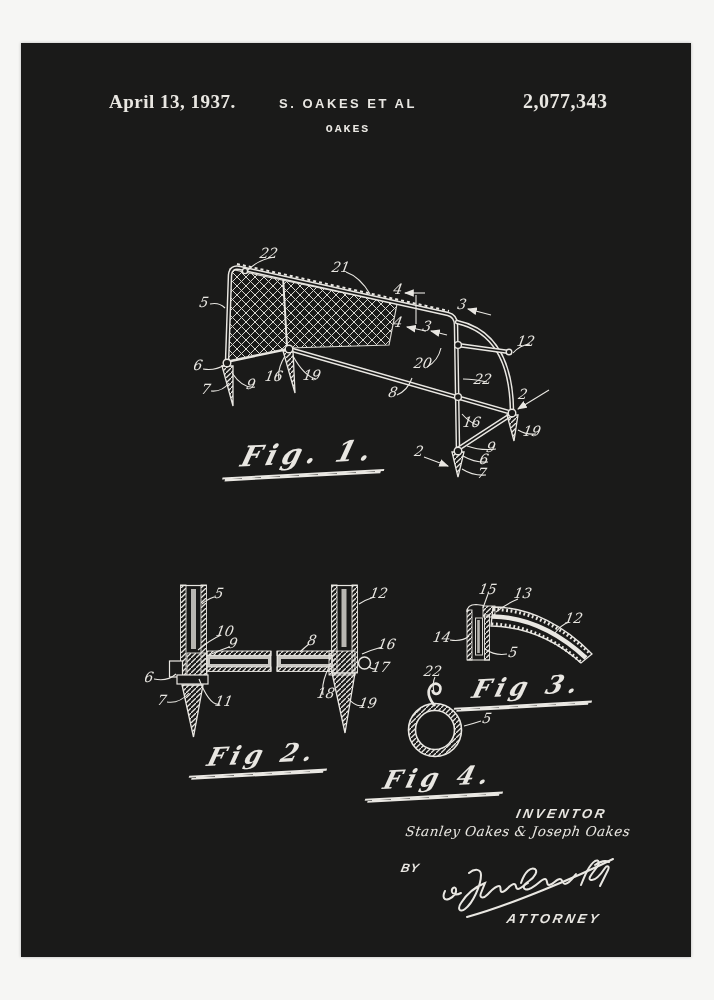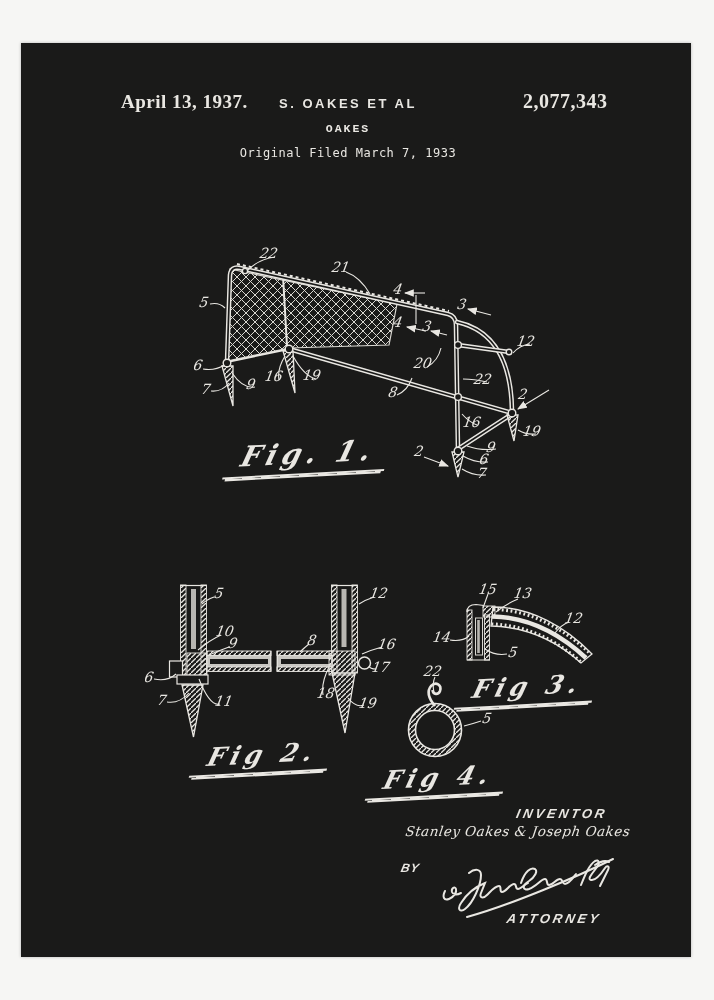--- a/index.html
+++ b/index.html
@@ -6,21 +6,21 @@
     --frame:#f6f6f4; --page:#1a1a19; --ink:#e9e7e2; --ink-soft:#d8d6d0;
   }
   html,body{margin:0;padding:0;}
   body{width:714px;height:1000px;overflow:hidden;background:var(--frame);
        font-family:"Liberation Sans", sans-serif;}
   .poster{position:relative;width:714px;height:1000px;background:var(--frame);}
   .page{position:absolute;left:21px;top:43px;width:670px;height:914px;
         background:var(--page);box-shadow:0 0 3px rgba(0,0,0,.25);}
   .abs{position:absolute;}
   .ctr{transform:translateX(-50%);}
-  .hdr-date{left:100px;top:48px;font:bold 19px "Liberation Serif", serif;color:var(--ink);letter-spacing:.5px;}
+  .hdr-date{left:88px;top:48px;font:bold 19px "Liberation Serif", serif;color:var(--ink);letter-spacing:.5px;}
   .hdr-inv{left:327px;top:53px;font:600 13px "Liberation Sans", sans-serif;color:var(--ink);letter-spacing:2.5px;}
   .hdr-num{left:502px;top:47px;font:bold 20px "Liberation Serif", serif;color:var(--ink);letter-spacing:.5px;}
   .hdr-title{left:327px;top:79px;font:bold 11.5px "Liberation Mono", monospace;color:var(--ink);letter-spacing:2px;}
   .hdr-filed{left:327px;top:103px;font:12px "DejaVu Sans Mono", monospace;color:var(--ink);letter-spacing:.5px;}
   svg.draw{position:absolute;left:0;top:0;width:670px;height:914px;}
   .tube{stroke:var(--ink);stroke-width:4.6;fill:none;stroke-linecap:round;}
   .tubecore{stroke:var(--page);stroke-width:1.7;fill:none;stroke-linecap:round;}
   .thin{stroke:var(--ink);stroke-width:2px;fill:none;}
   .ldr{stroke:var(--ink);stroke-width:1.1;fill:none;}
   .ring{fill:var(--page);stroke:var(--ink);stroke-width:1.4;}
@@ -46,21 +46,20 @@
 </head>
 <body>
 
 <div class="poster">
   <div class="page">
 
     <div class="abs hdr-date">April 13, 1937.</div>
     <div class="abs ctr hdr-inv">S. OAKES ET AL</div>
     <div class="abs hdr-num">2,077,343</div>
     <div class="abs ctr hdr-title">OAKES</div>
-    <div class="abs ctr hdr-filed">Original Filed March 7, 1933</div>
 
     <svg class="draw" viewBox="0 0 670 914">
       <defs>
         <pattern id="net" width="9" height="9" patternUnits="userSpaceOnUse">
           <path d="M0 9 L9 0 M0 0 L9 9" stroke="#d8d6d0" stroke-width="1"></path>
         </pattern>
         <pattern id="hatch" width="5" height="5" patternUnits="userSpaceOnUse">
           <path d="M0 5 L5 0" stroke="#e6e4df" stroke-width="1.3"></path>
         </pattern>
         <marker id="arr" markerWidth="9" markerHeight="7" refX="8" refY="3.5" orient="auto">

